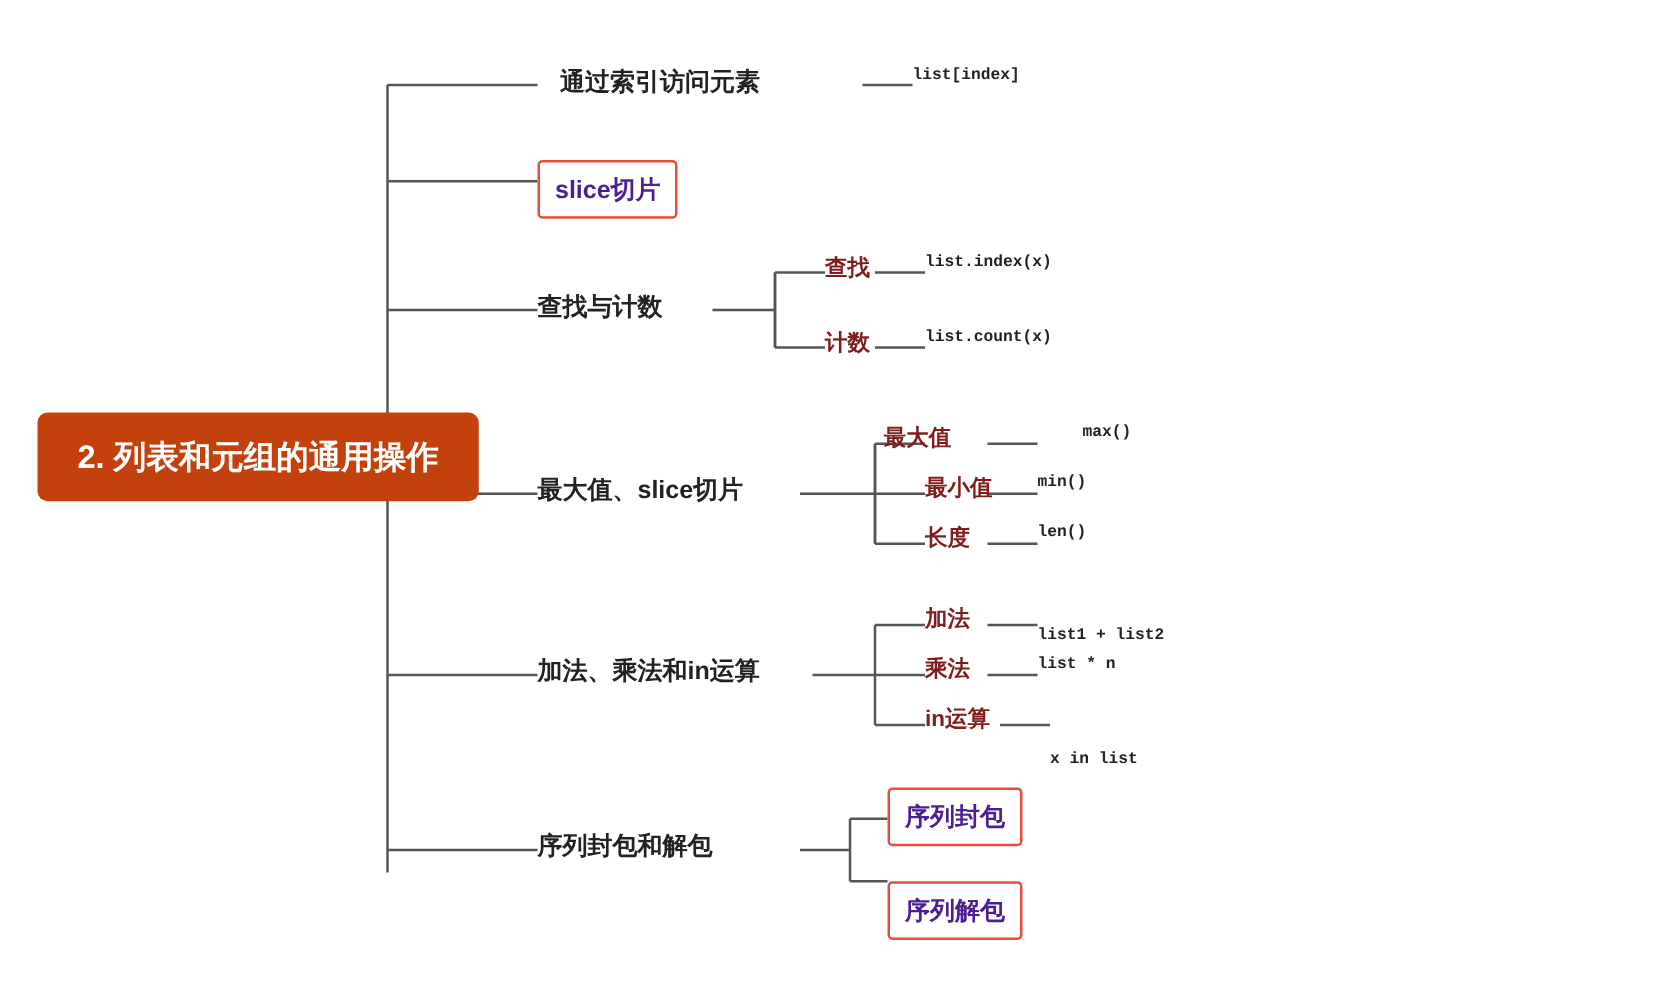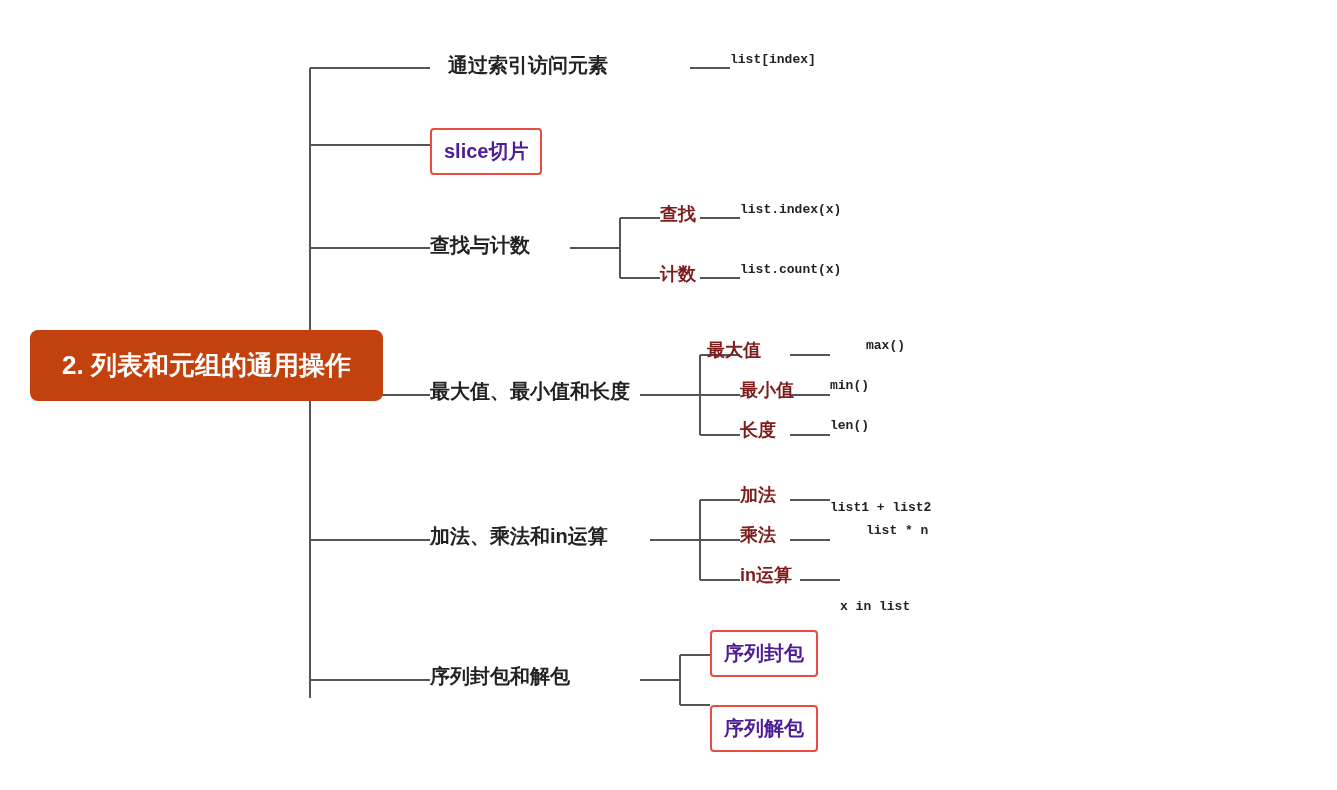--- a/index.html
+++ b/index.html
@@ -166,38 +166,38 @@
   <div class="highlight-box" style="left:430px; top:128px;">slice切片</div>
 
   <div class="branch-label" style="left:430px; top:232px;">查找与计数</div>
 
   <div class="sub-label" style="left:660px; top:202px;">查找</div>
   <div class="code-label" style="left:740px; top:202px;">list.index(x)</div>
 
   <div class="sub-label" style="left:660px; top:262px;">计数</div>
   <div class="code-label" style="left:740px; top:262px;">list.count(x)</div>
 
-  <div class="branch-label" style="left:430px; top:378px;">最大值、最小值和长度</div>
+  <div class="branch-label" style="left:430px; top:378px;">最大值、slice切片</div>
 
   <div class="sub-label" style="left:707px; top:338px;">最大值</div>
   <div class="code-label" style="left:830px; top:338px;margin-left:36px;">max()</div>
 
   <div class="sub-label" style="left:740px; top:378px;">最小值</div>
   <div class="code-label" style="left:830px; top:378px;">min()</div>
 
   <div class="sub-label" style="left:740px; top:418px;">长度</div>
   <div class="code-label" style="left:830px; top:418px;">len()</div>
 
   <div class="branch-label" style="left:430px; top:523px;">加法、乘法和in运算</div>
 
   <div class="sub-label" style="left:740px; top:483px;">加法</div>
   <div class="code-label" style="left:830px; top:483px;margin-top:17px;">list1 + list2</div>
 
   <div class="sub-label" style="left:740px; top:523px;">乘法</div>
-  <div class="code-label" style="left:830px; top:523px;margin-left:36px;">list * n</div>
+  <div class="code-label" style="left:830px; top:523px;">list * n</div>
 
   <div class="sub-label" style="left:740px; top:563px;">in运算</div>
   <div class="code-label" style="left:840px; top:563px;margin-top:36px;">x in list</div>
 
   <div class="branch-label" style="left:430px; top:663px;">序列封包和解包</div>
 
   <div class="highlight-box" style="left:710px; top:630px;">序列封包</div>
   <div class="highlight-box" style="left:710px; top:680px;margin-top:25px;">序列解包</div>
 
 </div>

